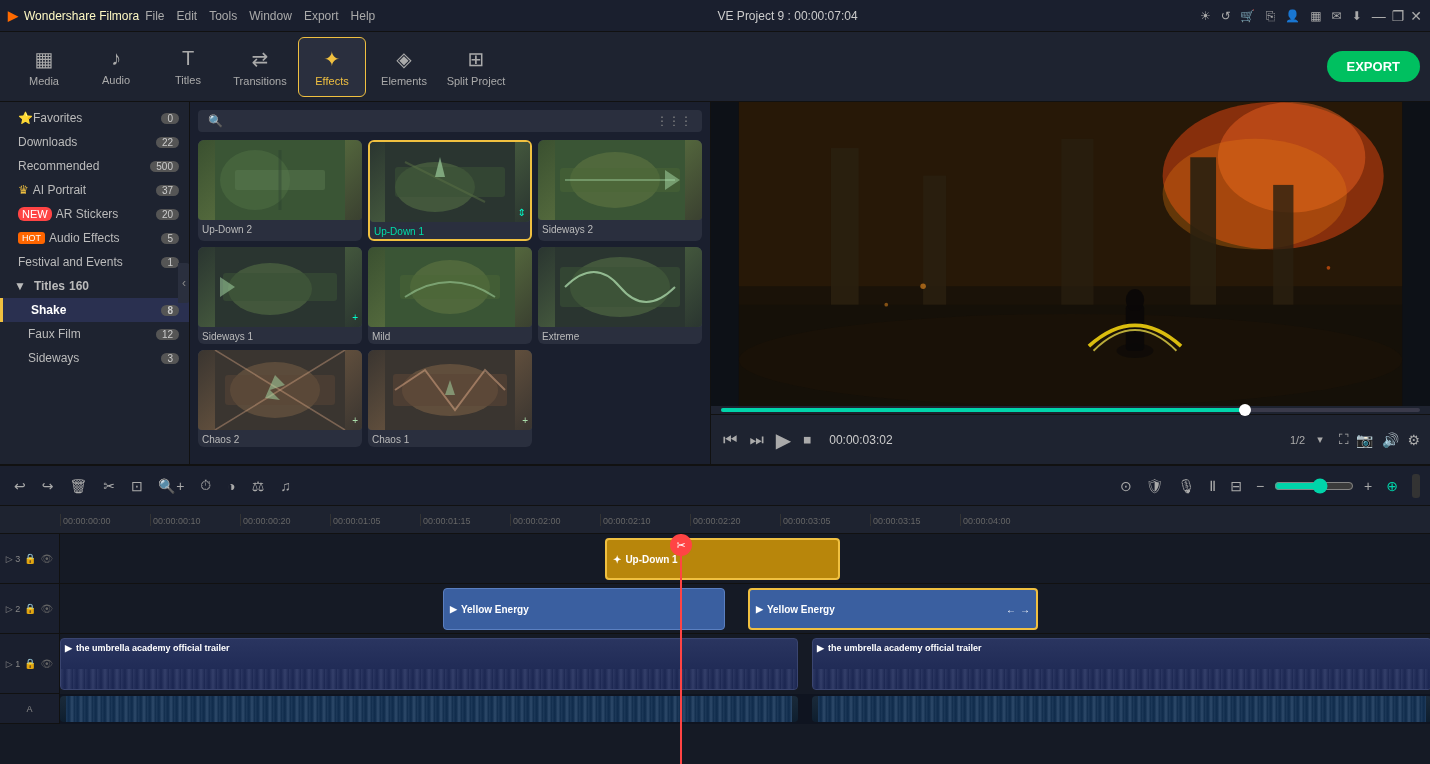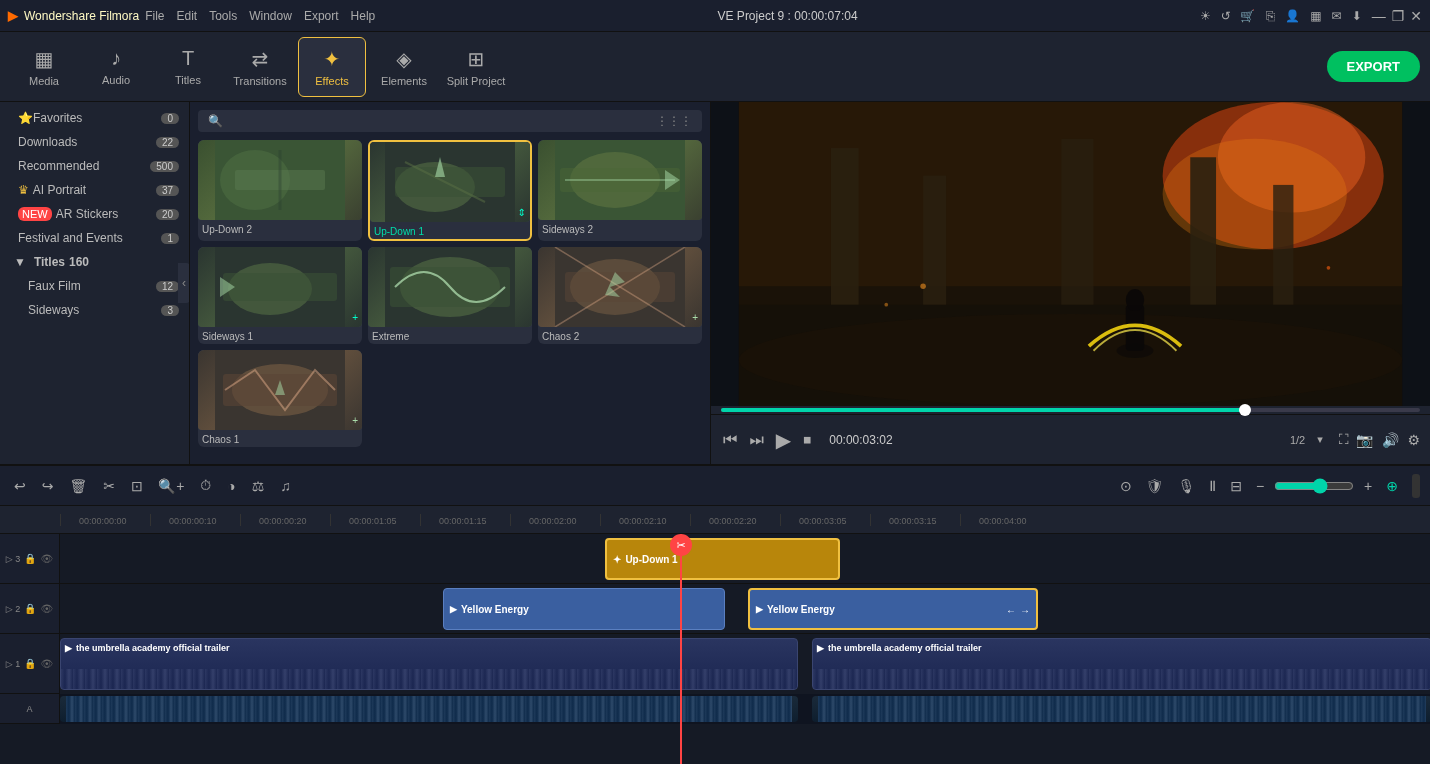--- a/index.html
+++ b/index.html
@@ -63,21 +63,21 @@
     .ctrl-btn { background: none; border: none; color: #aaa; cursor: pointer; font-size: 16px; padding: 2px; }
     .preview-icon-btn { color: #aaa; cursor: pointer; font-size: 14px; }
 
     
     #timeline { height: 300px; background: #151a25; border-top: 2px solid #111; display: flex; flex-direction: column; }
     #timeline-toolbar { height: 40px; background: #1a1f2e; display: flex; align-items: center; padding: 0 10px; gap: 8px; border-bottom: 1px solid #111; }
     .tl-btn { background: none; border: none; color: #aaa; cursor: pointer; font-size: 14px; padding: 4px; border-radius: 3px; }
     #timeline-content { flex: 1; display: flex; flex-direction: column; overflow: hidden; position: relative; }
     #timeline-ruler { height: 28px; background: #1e2330; border-bottom: 1px solid #111; display: flex; align-items: center; padding-left: 60px; position: relative; overflow: hidden; }
     .ruler-marks { display: flex; gap: 0; color: #666; font-size: 9px; }
-    .ruler-mark { min-width: 90px; text-align: left; border-left: 1px solid #333; padding-left: 18px; padding-top: 2px; }
+    .ruler-mark { min-width: 90px; text-align: left; border-left: 1px solid #333; padding-left: 2px; padding-top: 2px; }
     #tracks-area { flex: 1; overflow-y: auto; position: relative; }
     .track-row { display: flex; height: 50px; border-bottom: 1px solid #111; align-items: center; position: relative; }
     .track-header { width: 60px; min-width: 60px; background: #1a1f2e; display: flex; align-items: center; justify-content: center; gap: 4px; color: #888; font-size: 10px; border-right: 1px solid #111; height: 100%; }
     .track-body { flex: 1; position: relative; height: 100%; overflow: hidden; }
     .track-clip { position: absolute; top: 4px; height: 42px; border-radius: 4px; display: flex; align-items: center; padding: 0 6px; font-size: 10px; font-weight: bold; overflow: hidden; white-space: nowrap; }
     .clip-yellow-energy { background: #3a5fa0; color: #fff; border: 1px solid #5a7fc0; }
     .clip-updown { background: #b8860b; color: #fff; border: 2px solid #f0c040; }
     .clip-video { background: #2a3560; color: #fff; border: 1px solid #3a4570; }
     .clip-audio { background: #1e3a5a; color: #aaddff; }
     .tl-right-btns { margin-left: auto; display: flex; align-items: center; gap: 6px; }
@@ -188,28 +188,39 @@
     </div>
     <div class="left-item">
       <span class="left-label">
         <span class="badge-new">NEW</span>
         <span>AR Stickers</span>
       </span>
       <span class="badge">20</span>
     </div>
     <div class="left-item">
       <span class="left-label">
+        <span class="badge-hot">HOT</span>
+        <span>Audio Effects</span>
+      </span>
+      <span class="badge">5</span>
+    </div>
+    <div class="left-item">
+      <span class="left-label">
         <span>Festival and Events</span>
       </span>
       <span class="badge">1</span>
     </div>
     <div class="left-section">
       <span class="collapse-icon">▼</span>
       <span>Titles</span>
       <span>160</span>
+    </div>
+    <div class="left-item left-subitem active">
+      <span>Shake</span>
+      <span class="badge">8</span>
     </div>
     <div class="left-item left-subitem">
       <span>Faux Film</span>
       <span class="badge">12</span>
     </div>
     <div class="left-item left-subitem">
       <span>Sideways</span>
       <span class="badge">3</span>
     </div>
     <div class="panel-toggle">‹</div>
@@ -275,20 +286,33 @@
                 <ellipse cx="55" cy="42" rx="42" ry="26" fill="#4a6040" opacity="0.8"></ellipse>
                 <rect x="8" y="26" width="114" height="28" rx="3" fill="#3a5035" opacity="0.6"></rect>
                 <polygon points="5,30 20,40 5,50" fill="#aaddaa" opacity="0.5"></polygon>
               </svg>
           </div>
           <div style="position:absolute;bottom:4px;right:4px;color:#00ffcc;font-size:10px;">+</div>
         </div>
         <div class="effect-name">Sideways 1</div>
       </div>
 
+      <div class="effect-item">
+        <div class="effect-thumb">
+          <div class="thumb-bg thumb-shake1">
+            <svg width="100%" height="100%" viewBox="0 0 130 80">
+                <rect width="130" height="80" fill="#3a5535"></rect>
+                <ellipse cx="65" cy="40" rx="40" ry="27" fill="#5a7040" opacity="0.7"></ellipse>
+                <rect x="15" y="28" width="100" height="24" rx="3" fill="#4a6535" opacity="0.5"></rect>
+                <path d="M20 50 Q65 20 110 50" stroke="#aaddaa" stroke-width="2" fill="none" opacity="0.5"></path>
+              </svg>
+          </div>
+        </div>
+        <div class="effect-name">Mild</div>
+      </div>
 
       <div class="effect-item">
         <div class="effect-thumb">
           <div class="thumb-bg thumb-shake2">
             <svg width="100%" height="100%" viewBox="0 0 130 80">
                 <rect width="130" height="80" fill="#2a3530"></rect>
                 <ellipse cx="65" cy="40" rx="50" ry="30" fill="#4a6040" opacity="0.8"></ellipse>
                 <rect x="5" y="20" width="120" height="40" rx="3" fill="#3a5035" opacity="0.6"></rect>
                 <path d="M10 40 Q40 10 65 40 Q90 70 120 40" stroke="#ccffcc" stroke-width="2" fill="none" opacity="0.6"></path>
               </svg>

